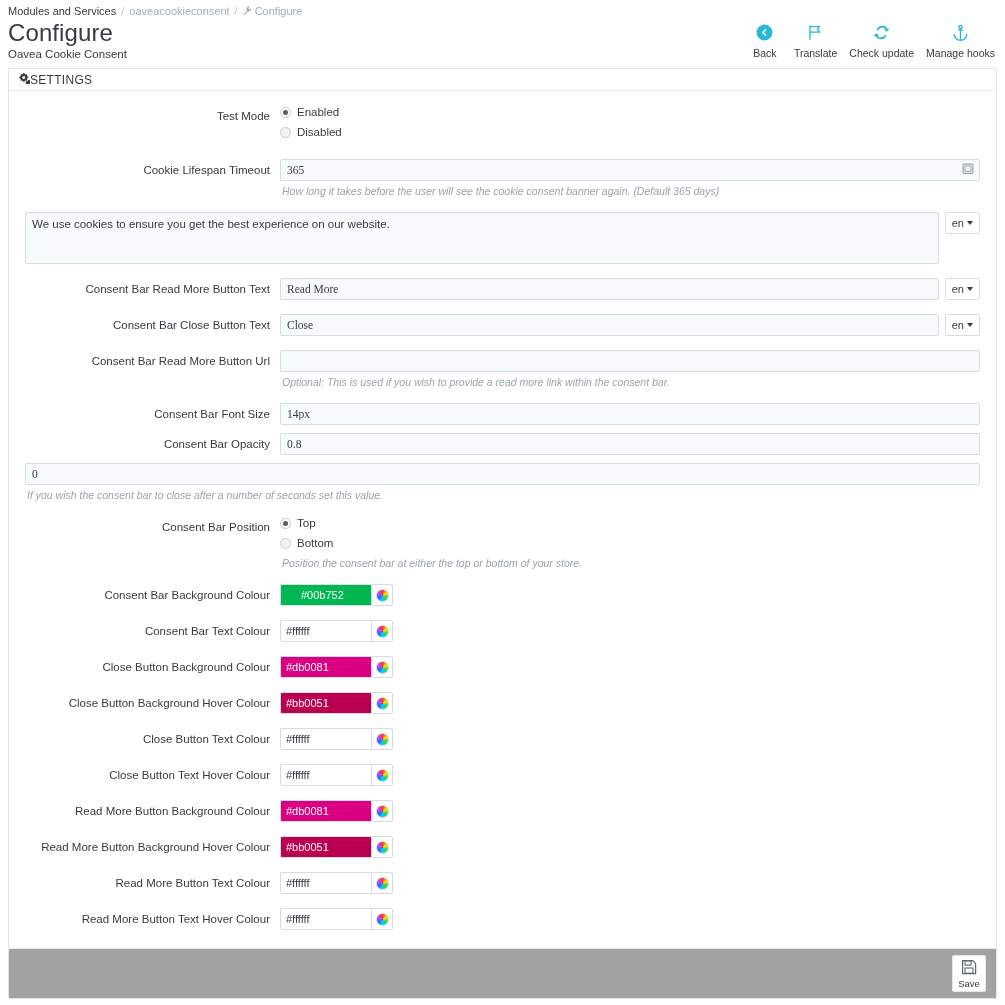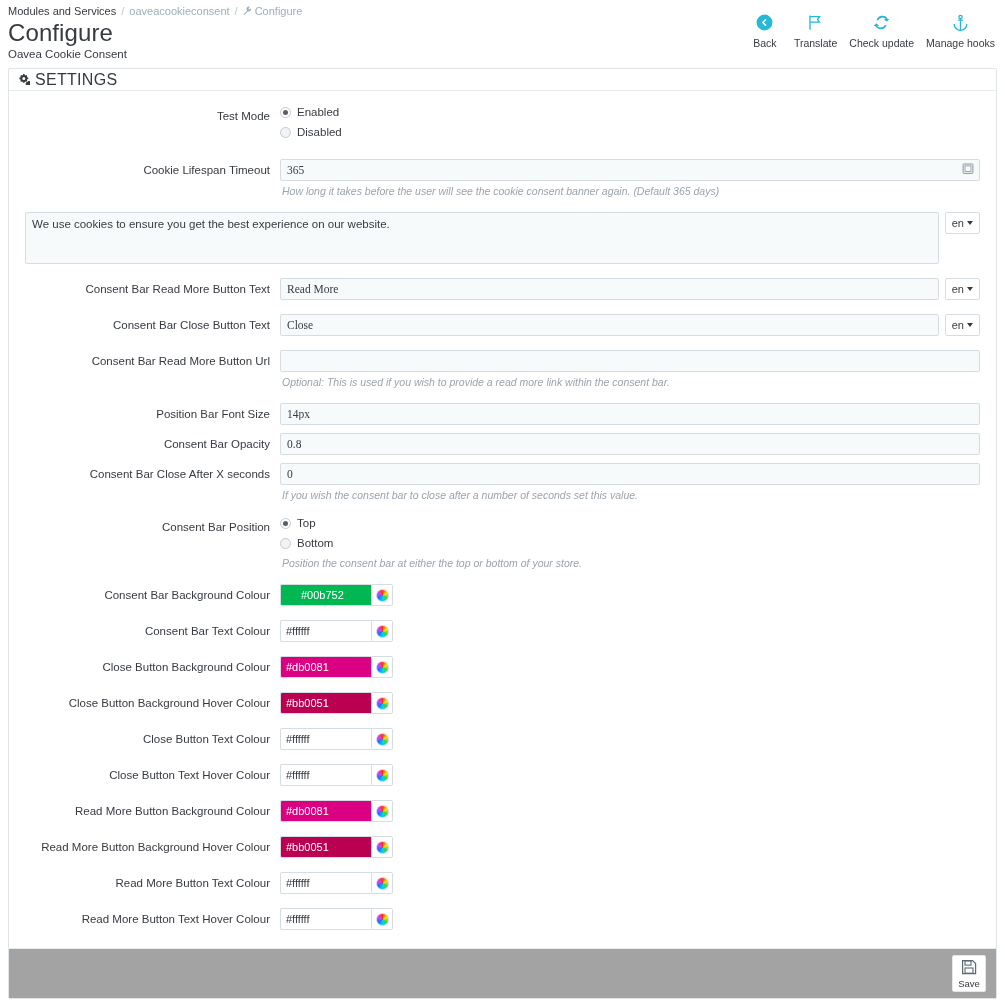--- a/index.html
+++ b/index.html
@@ -20,37 +20,37 @@
   }
   .breadcrumb a { color:#363a41; text-decoration:none; }
   .breadcrumb .muted { color:#9bb0b8; }
   .breadcrumb .sep { color:#bcc7cc; }
   .bc-current { color:#9bb0b8; display:flex; align-items:center; gap:3px; }
 
   .title-block { padding:2px 0 0 8px; }
   .page-title { font-size:24px; font-weight:400; color:#363a41; line-height:26px; letter-spacing:.1px;}
   .page-sub { font-size:11.5px; color:#363a41; line-height:15px; margin-top:1px;}
 
-  .toolbar { position:absolute; right:4px; top:10px; display:flex; }
+  .toolbar { position:absolute; right:4px; top:20px; display:flex; }
   .tb-item {
     width:auto; min-width:46px; padding:0 6px; text-align:center;
     text-decoration:none; color:#363a41;
   }
   .tb-ico { height:24px; display:flex; align-items:center; justify-content:center; color:#25b9d7; }
   .tb-lbl { font-size:10.5px; color:#363a41; line-height:14px; display:block; margin-top:2px; }
 
   
   .panel {
     margin:6px 8px 0 8px; background:#ffffff;
     border:1px solid #dfe4e8; border-radius:2px;
   }
   .panel-head {
     height:22px; border-bottom:1px solid #e7ebee;
-    display:flex; align-items:center; gap:5px;
-    padding:0 10px; font-size:16px; letter-spacing:.3px; color:#363a41;
+    display:flex; align-items:center; 
+    padding:0 10px; font-size:12px; letter-spacing:.3px; color:#363a41;
   }
   .panel-body { padding:14px 16px 4px 16px; }
   .panel-foot {
     background:#a3a3a3; border-top:1px solid #e7ebee;
     height:50px; display:flex; align-items:center; justify-content:flex-end;
     padding-right:10px;
   }
   .save-btn {
     width:34px; text-align:center; border:1px solid #e2e7ea; border-radius:2px;
     background:#fff; padding:3px 2px 2px; cursor:pointer; color:#5b6977;
@@ -301,39 +301,38 @@
       <div class="lbl">Consent Bar Read More Button Url</div>
       <div class="ctl">
         <input class="inp" type="text" value="" style="">
         <div class="help">Optional: This is used if you wish to provide a read more link within the consent bar.</div>
       </div>
     </div>
 
     <div class="spacer-14"></div>
 
     <div class="row">
-      <div class="lbl">Position Bar Font Size</div>
+      <div class="lbl">Consent Bar Font Size</div>
       <div class="ctl">
         <input class="inp" type="text" value="14px" style="">
       </div>
     </div>
 
     <div class="spacer-8"></div>
 
     <div class="row">
       <div class="lbl">Consent Bar Opacity</div>
       <div class="ctl">
         <input class="inp" type="text" value="0.8" style="">
       </div>
     </div>
 
     <div class="spacer-8"></div>
 
     <div class="row">
-      <div class="lbl">Consent Bar Close After X seconds</div>
       <div class="ctl">
         <input class="inp" type="text" value="0" style="">
         <div class="help">If you wish the consent bar to close after a number of seconds set this value.</div>
       </div>
     </div>
 
     <div class="spacer-14"></div>
 
     <div class="row">
       <div class="lbl">Consent Bar Position</div>

